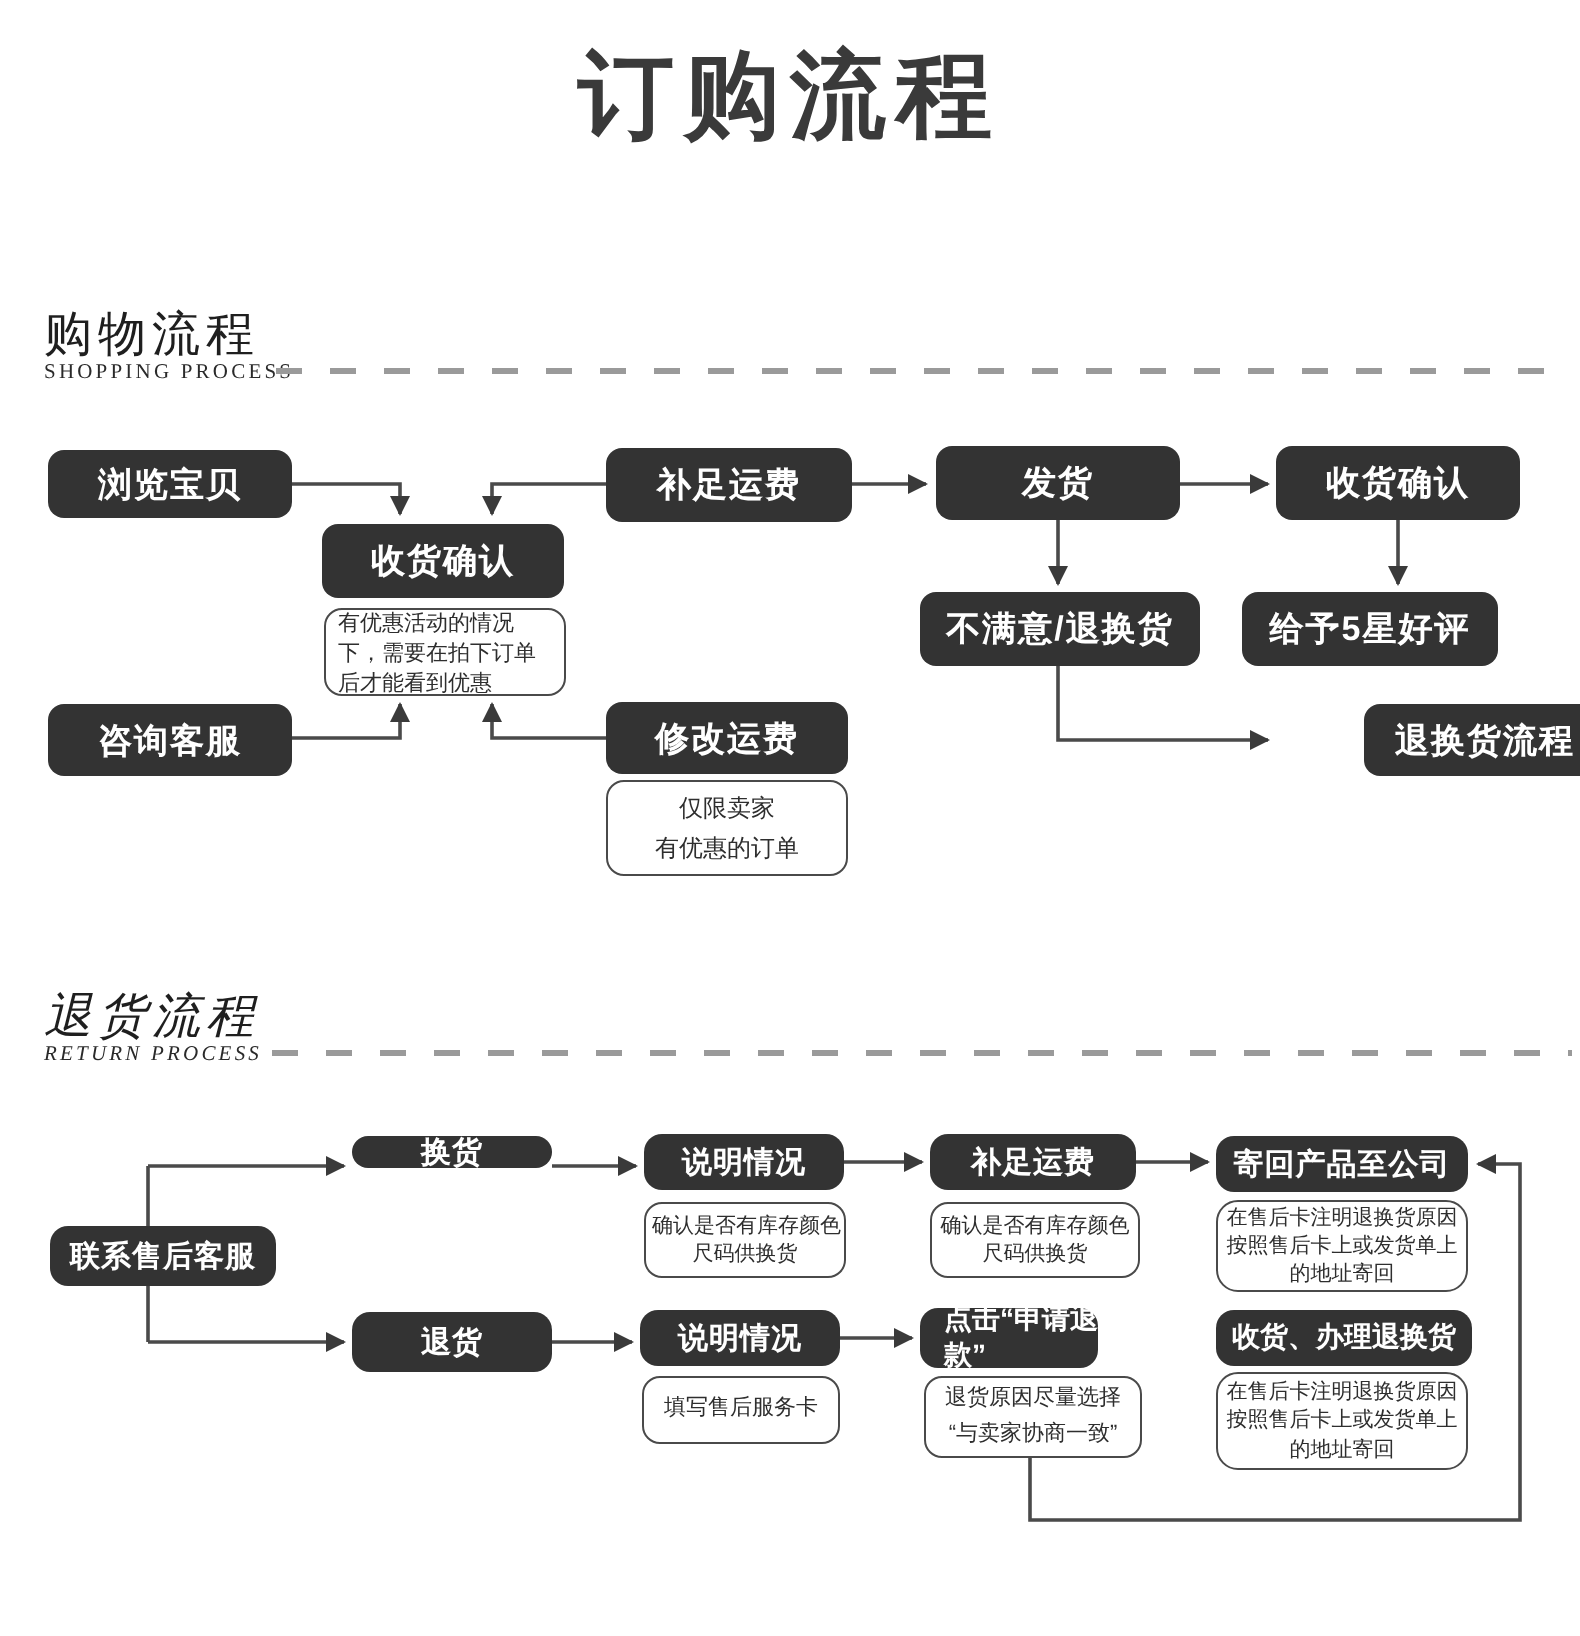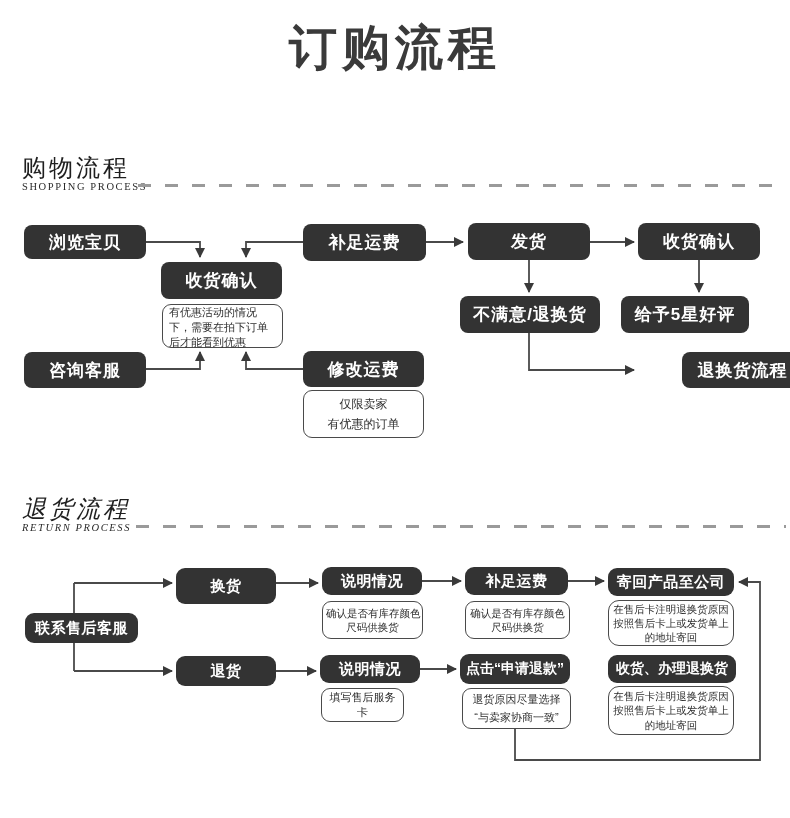--- a/index.html
+++ b/index.html
@@ -96,43 +96,43 @@
     <div class="ln" style="margin-top:4px;">有优惠的订单</div>
   </div>
 
   <div class="sec-head" style="top:496px;font-style:italic;">
     <div class="zh">退货流程</div>
     <div class="en">RETURN PROCESS</div>
   </div>
   <div class="dash" style="left:136px;top:525px;width:650px;"></div>
 
   <div class="node sm" style="left:25px;top:613px;width:113px;height:30px;">联系售后客服</div>
-  <div class="node sm" style="left:176px;top:568px;width:100px;height:36px;">换货</div>
+  <div class="node sm" style="left:176px;top:568px;width:100px;height:16px;">换货</div>
   <div class="node sm" style="left:176px;top:656px;width:100px;height:30px;">退货</div>
   <div class="node sm" style="left:322px;top:567px;width:100px;height:28px;">说明情况</div>
   <div class="node sm" style="left:465px;top:567px;width:103px;height:28px;">补足运费</div>
   <div class="node sm" style="left:608px;top:568px;width:126px;height:28px;">寄回产品至公司</div>
   <div class="node sm" style="left:320px;top:655px;width:100px;height:28px;">说明情况</div>
-  <div class="node sm xs" style="left:460px;top:654px;width:110px;height:30px;">点击“申请退款”</div>
+  <div class="node sm xs" style="left:460px;top:654px;width:89px;height:30px;padding-left:12px;">点击“申请退款”</div>
   <div class="node sm xs" style="left:608px;top:655px;width:128px;height:28px;">收货、办理退换货</div>
 
   <div class="note tiny" style="left:322px;top:601px;width:101px;height:38px;">
     <div class="ln">确认是否有库存颜色</div>
     <div class="ln">尺码供换货</div>
   </div>
   <div class="note tiny" style="left:465px;top:601px;width:105px;height:38px;">
     <div class="ln">确认是否有库存颜色</div>
     <div class="ln">尺码供换货</div>
   </div>
   <div class="note tiny" style="left:608px;top:600px;width:126px;height:46px;border-radius:11px;">
     <div class="ln">在售后卡注明退换货原因</div>
     <div class="ln">按照售后卡上或发货单上</div>
     <div class="ln">的地址寄回</div>
   </div>
-  <div class="note" style="left:321px;top:688px;width:83px;height:34px;">填写售后服务卡</div>
+  <div class="note" style="left:321px;top:688px;width:99px;height:34px;font-family:Liberation Mono, monospace;">填写售后服务卡</div>
   <div class="note" style="left:462px;top:688px;width:109px;height:41px;">
     <div class="ln">退货原因尽量选择</div>
     <div class="ln" style="margin-top:3px;">“与卖家协商一致”</div>
   </div>
   <div class="note tiny" style="left:608px;top:686px;width:126px;height:49px;border-radius:11px;">
     <div class="ln">在售后卡注明退换货原因</div>
     <div class="ln">按照售后卡上或发货单上</div>
     <div class="ln">的地址寄回</div>
   </div>
 

